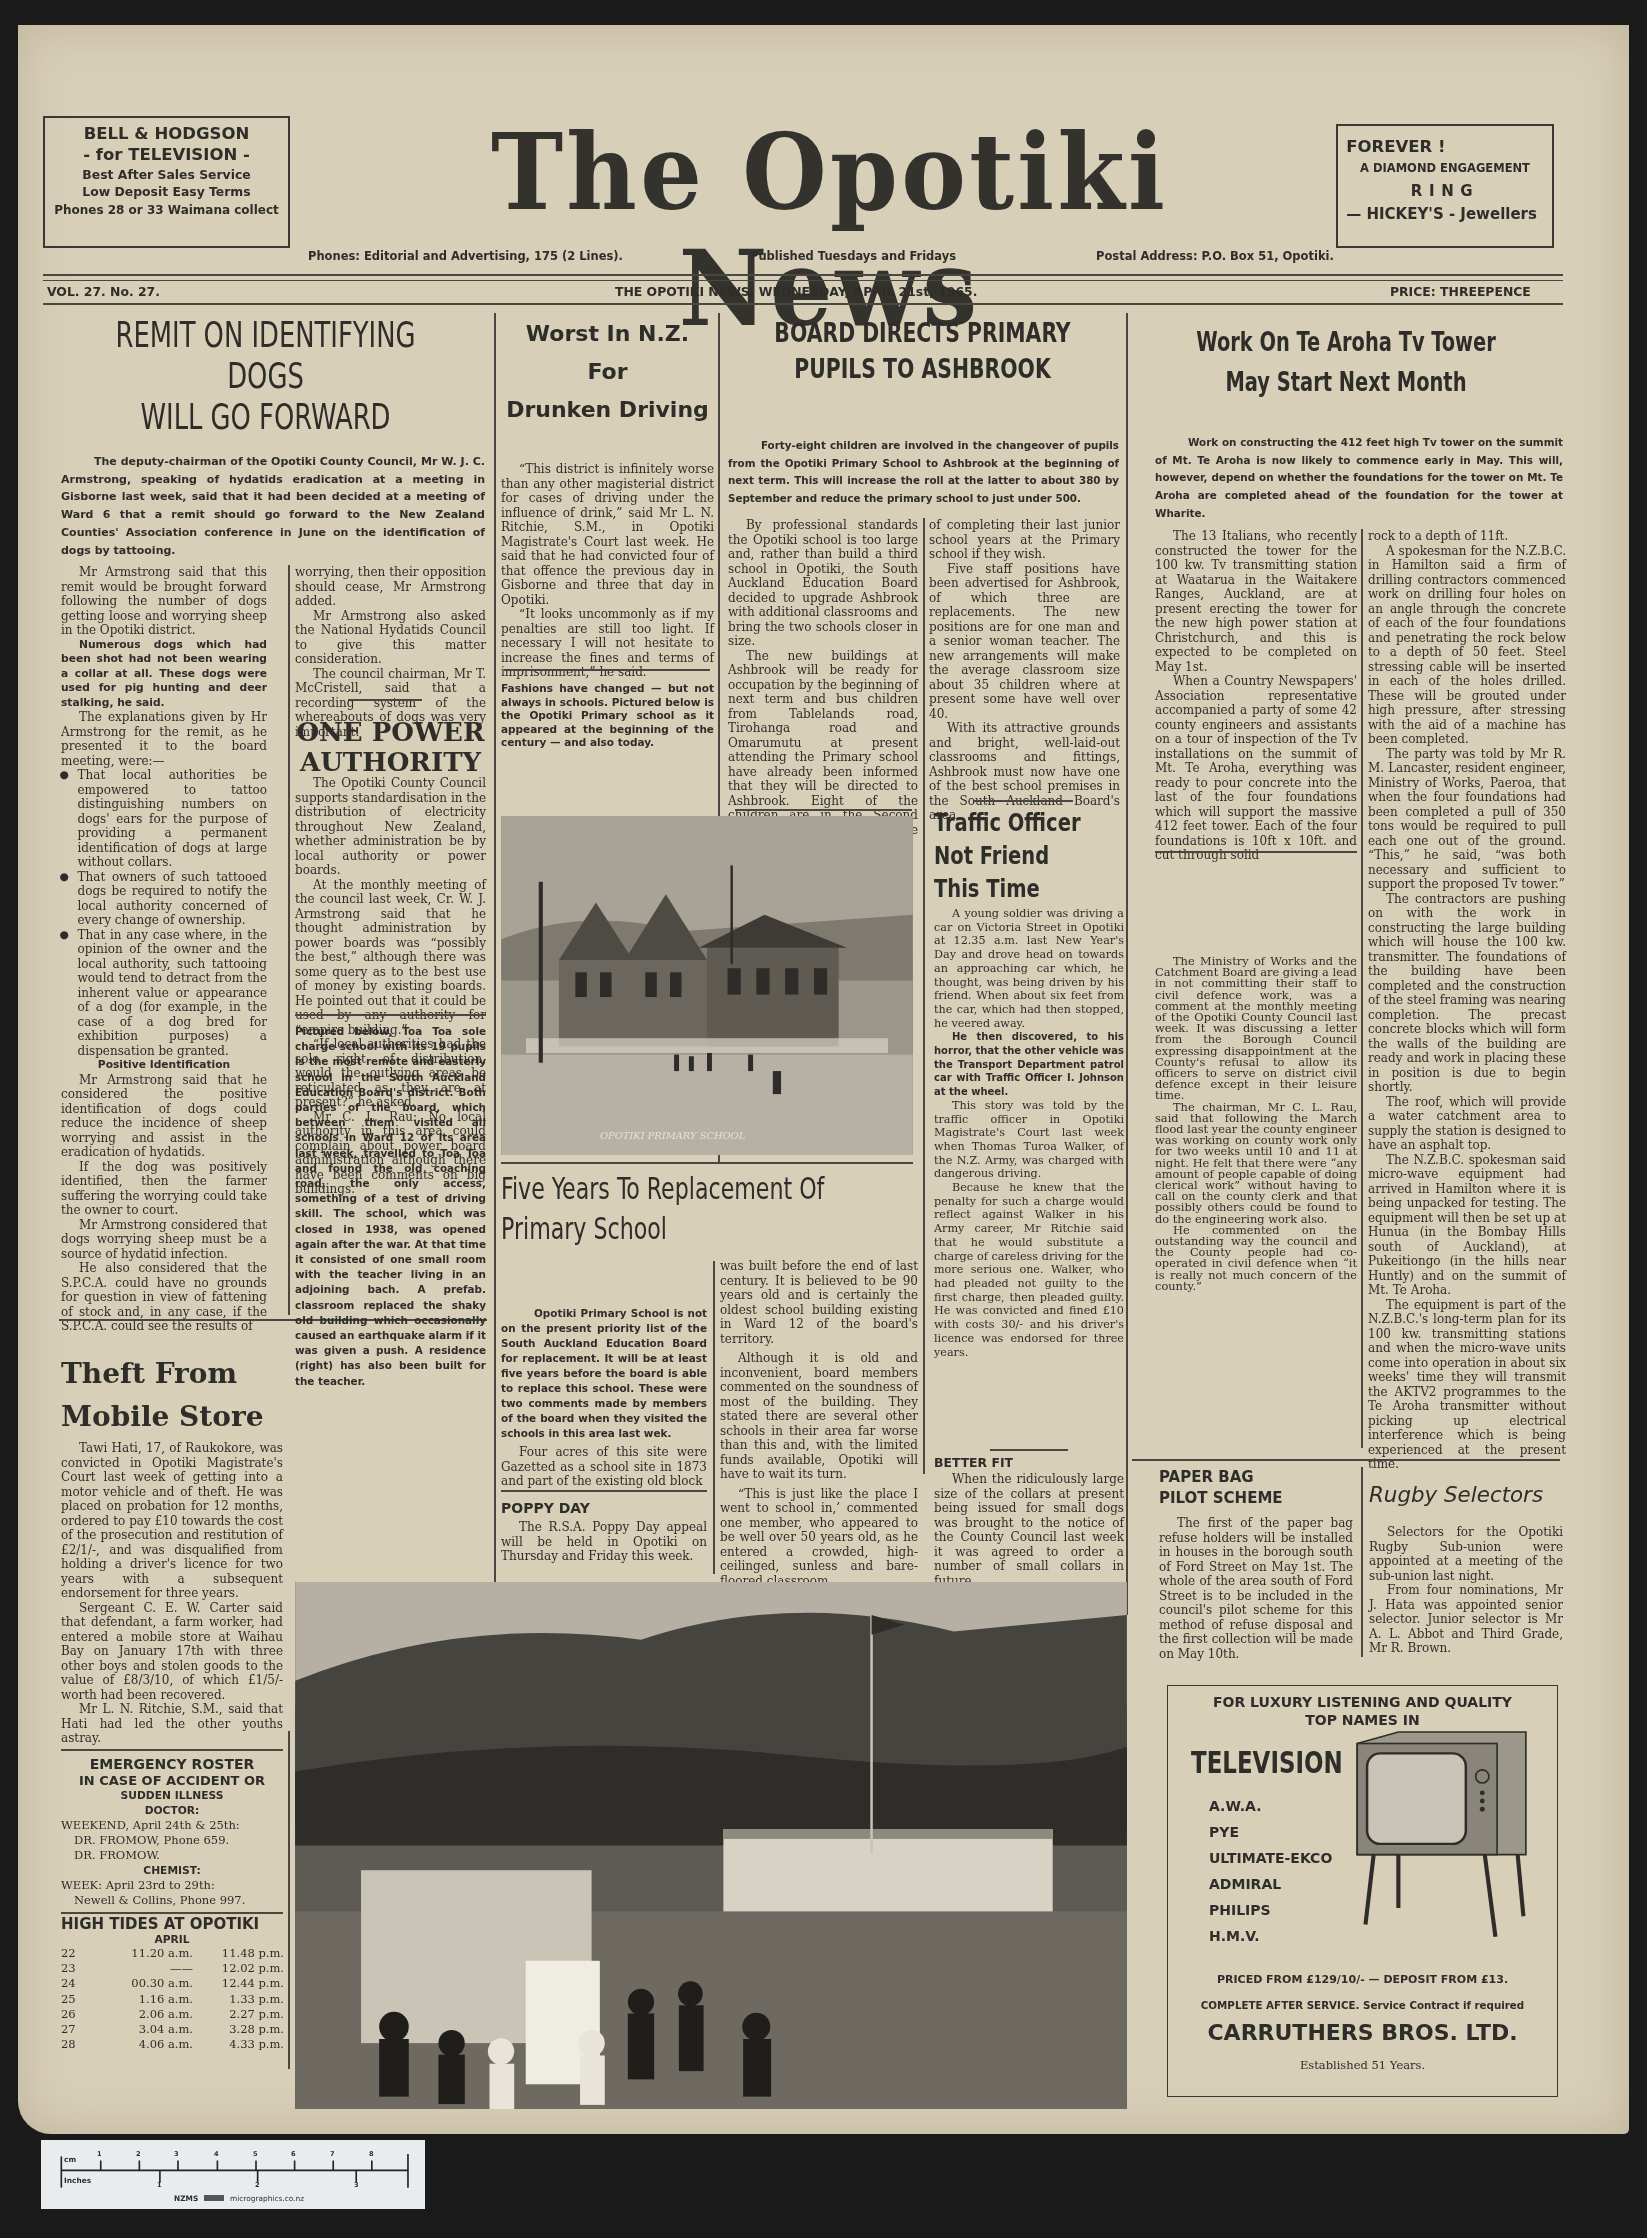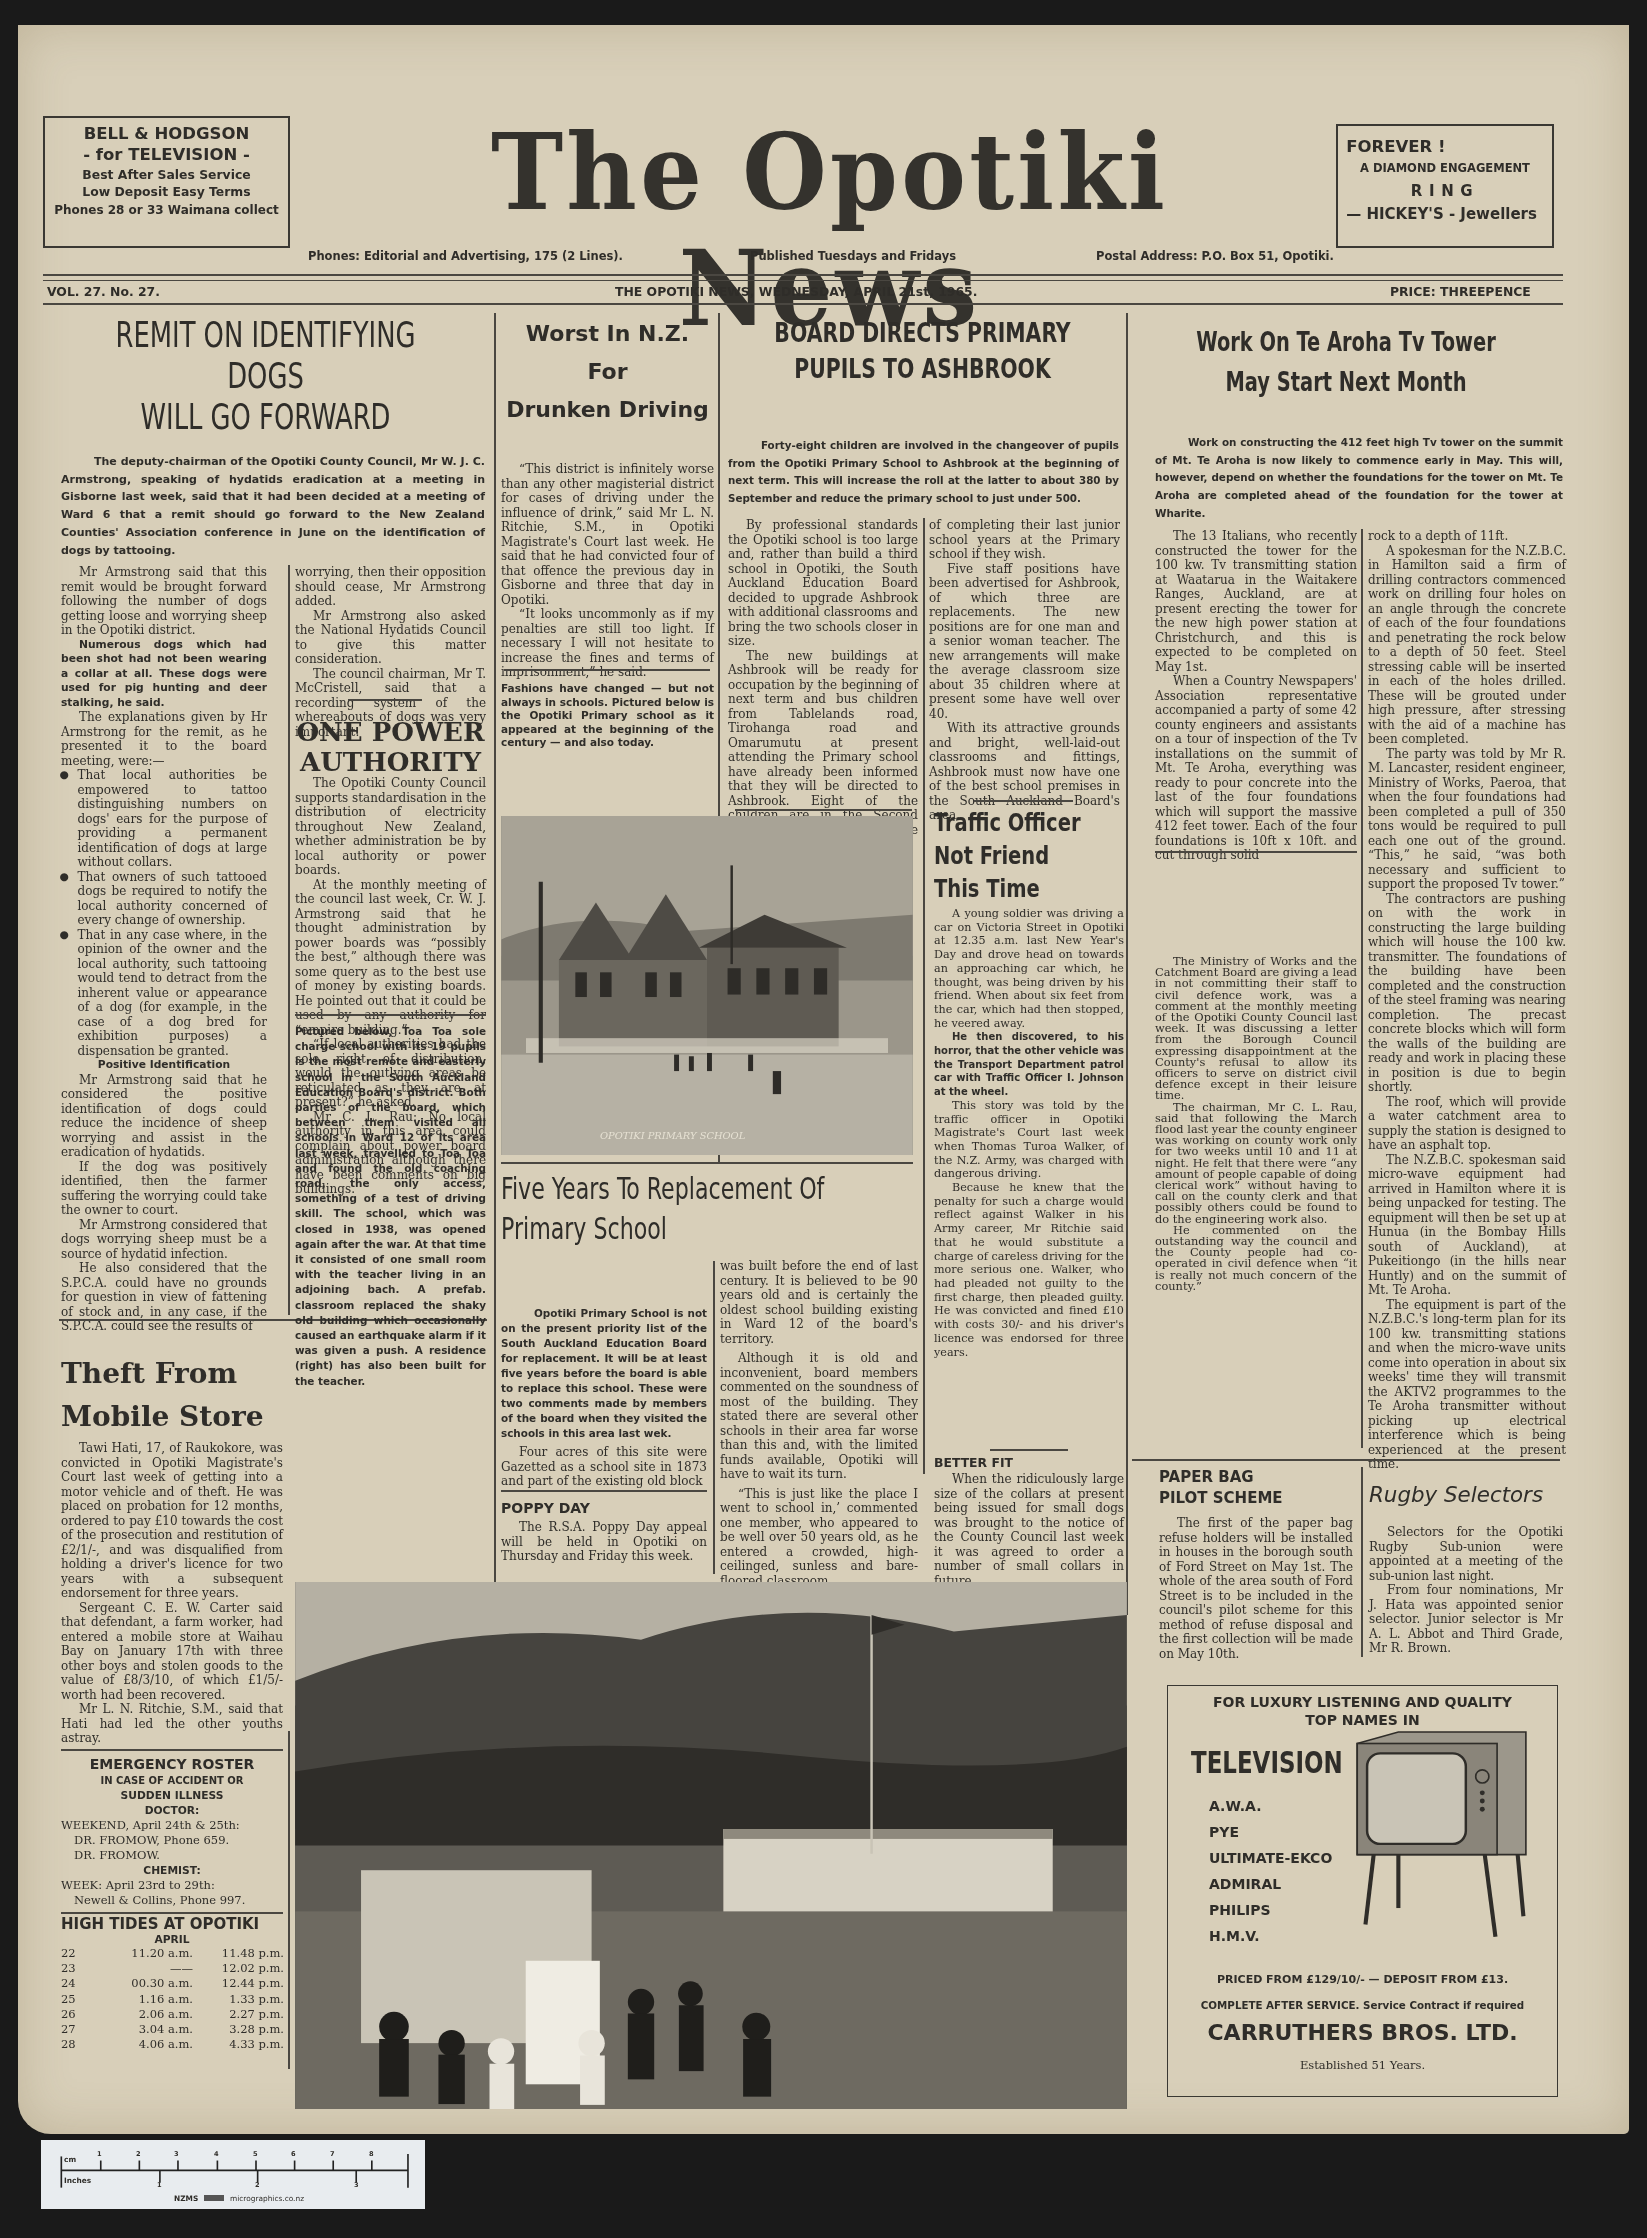--- a/index.html
+++ b/index.html
@@ -110,21 +110,21 @@
   </div>
   <div class="abs body" style="left:43px;top:1416px;width:222px;">
     <p>Tawi Hati, 17, of Raukokore, was convicted in Opotiki Magistrate's Court last week of getting into a motor vehicle and of theft. He was placed on probation for 12 months, ordered to pay £10 towards the cost of the prosecution and restitution of £2/1/-, and was disqualified from holding a driver's licence for two years with a subsequent endorsement for three years.</p>
     <p>Sergeant C. E. W. Carter said that defendant, a farm worker, had entered a mobile store at Waihau Bay on January 17th with three other boys and stolen goods to the value of £8/3/10, of which £1/5/- worth had been recovered.</p>
     <p>Mr L. N. Ritchie, S.M., said that Hati had led the other youths astray.</p>
   </div>
 
   <div class="hrule" style="left:43px;top:1724px;width:222px;"></div>
   <div class="abs" style="left:43px;top:1730px;width:222px;font-size:11.5px;line-height:15px;">
     <div class="center sans b" style="font-size:14px;line-height:18px;">EMERGENCY ROSTER</div>
-    <div class="center sans b" style="font-size:10px;text-align:center;">IN CASE OF ACCIDENT OR</div>
+    <div class="center sans b" style="font-size:13px;text-align:center;">IN CASE OF ACCIDENT OR</div>
     <div class="center sans b" style="font-size:10.7px;">SUDDEN ILLNESS</div>
     <div class="center sans b" style="font-size:10.7px;">DOCTOR:</div>
     <div>WEEKEND, April 24th &amp; 25th:</div>
     <div style="padding-left:13px;">DR. FROMOW, Phone 659.</div>
     <div style="padding-left:13px;">DR. FROMOW.</div>
     <div class="center sans b" style="font-size:10.7px;">CHEMIST:</div>
     <div>WEEK: April 23rd to 29th:</div>
     <div style="padding-left:13px;">Newell &amp; Collins, Phone 997.</div>
   </div>
   <div class="hrule" style="left:43px;top:1887px;width:222px;"></div>

